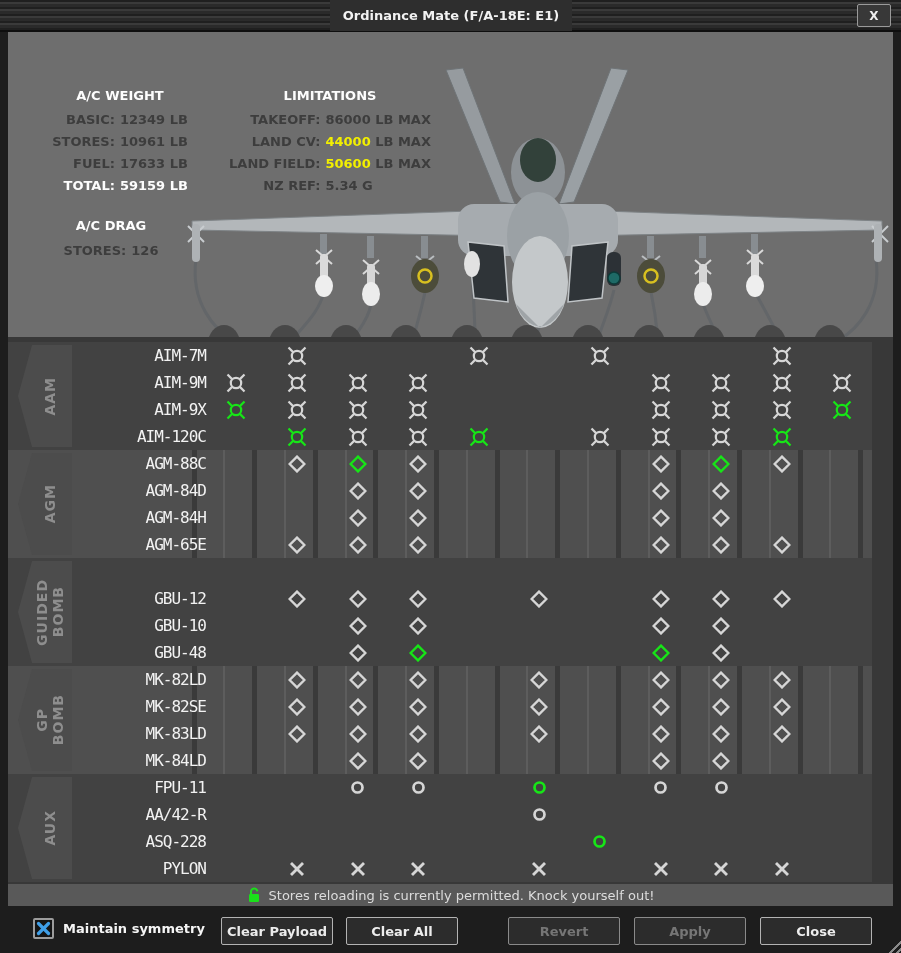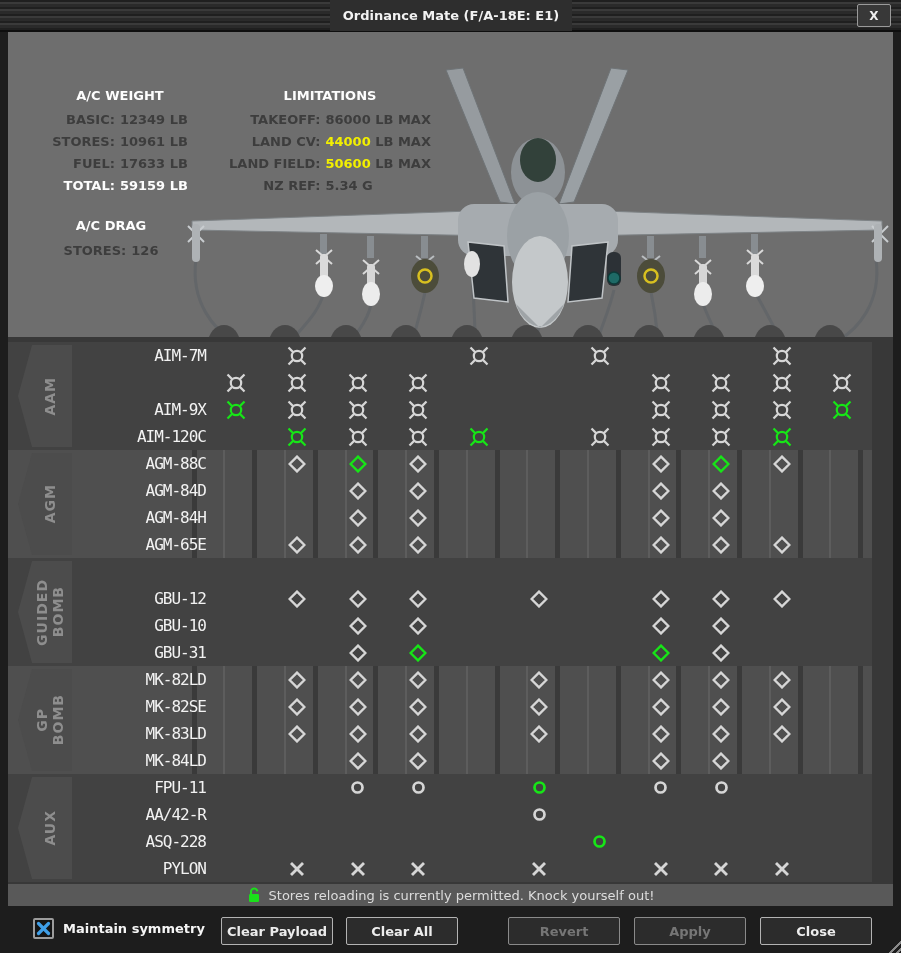--- a/index.html
+++ b/index.html
@@ -289,20 +289,21 @@
                 <line x1="2.5" y1="2.5" x2="7.6" y2="7.6"></line>
                 <line x1="19.5" y1="2.5" x2="14.4" y2="7.6"></line>
                 <line x1="2.5" y1="19.5" x2="7.6" y2="14.4"></line>
                 <line x1="19.5" y1="19.5" x2="14.4" y2="14.4"></line>
                 <circle cx="11" cy="11" r="5.2"></circle>
               </g>
             </svg>
           </div>
         </div>
         <div class="mrow" style="top: 27px;">
+          <div class="mrow-label">AIM-9M</div>
           <div class="cell" style="left:202.3px">
             <svg width="22" height="22" viewBox="0 0 22 22">
               <g stroke="#d6d6d6" stroke-width="2.2" fill="none">
                 <line x1="2.5" y1="2.5" x2="7.6" y2="7.6"></line>
                 <line x1="19.5" y1="2.5" x2="14.4" y2="7.6"></line>
                 <line x1="2.5" y1="19.5" x2="7.6" y2="14.4"></line>
                 <line x1="19.5" y1="19.5" x2="14.4" y2="14.4"></line>
                 <circle cx="11" cy="11" r="5.2"></circle>
               </g>
             </svg>
@@ -768,21 +769,21 @@
               <path d="M9 1.6 L16.4 9 L9 16.4 L1.6 9 Z" stroke="#d6d6d6" stroke-width="2.4" fill="none"></path>
             </svg>
           </div>
           <div class="cell" style="left:687.1px">
             <svg width="18" height="18" viewBox="0 0 18 18">
               <path d="M9 1.6 L16.4 9 L9 16.4 L1.6 9 Z" stroke="#d6d6d6" stroke-width="2.4" fill="none"></path>
             </svg>
           </div>
         </div>
         <div class="mrow" style="top: 81px;">
-          <div class="mrow-label">GBU-31</div>
+          <div class="mrow-label">GBU-48</div>
           <div class="cell" style="left:323.5px">
             <svg width="18" height="18" viewBox="0 0 18 18">
               <path d="M9 1.6 L16.4 9 L9 16.4 L1.6 9 Z" stroke="#d6d6d6" stroke-width="2.4" fill="none"></path>
             </svg>
           </div>
           <div class="cell" style="left:384.1px">
             <svg width="18" height="18" viewBox="0 0 18 18">
               <path d="M9 1.6 L16.4 9 L9 16.4 L1.6 9 Z" stroke="#17e517" stroke-width="2.4" fill="none"></path>
             </svg>
           </div>

